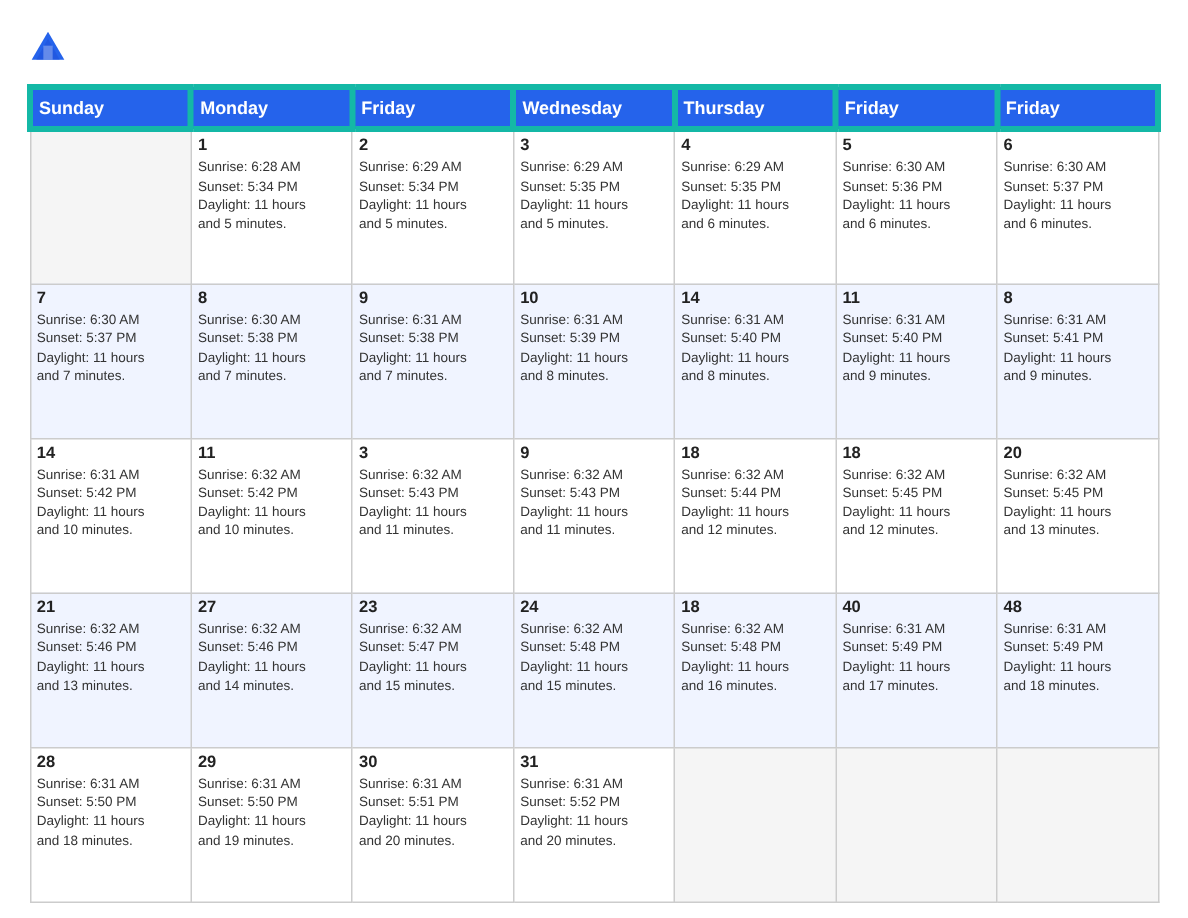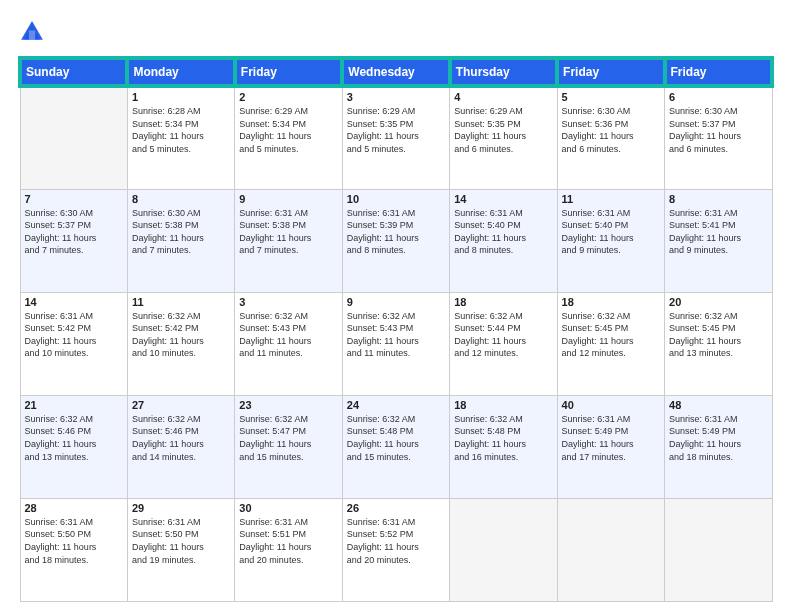--- a/index.html
+++ b/index.html
@@ -348,21 +348,21 @@
 and 19 minutes.</div>
           </td>
           <td>
             <span class="day-num">30</span>
             <div class="day-info" style="white-space: pre-line;">Sunrise: 6:31 AM
 Sunset: 5:51 PM
 Daylight: 11 hours
 and 20 minutes.</div>
           </td>
           <td>
-            <span class="day-num">26</span>
+            <span class="day-num">31</span>
             <div class="day-info" style="white-space: pre-line;">Sunrise: 6:31 AM
 Sunset: 5:52 PM
 Daylight: 11 hours
 and 20 minutes.</div>
           </td>
           <td class="empty-cell"></td>
           <td class="empty-cell"></td>
           <td class="empty-cell"></td>
         </tr>
       </tbody>

